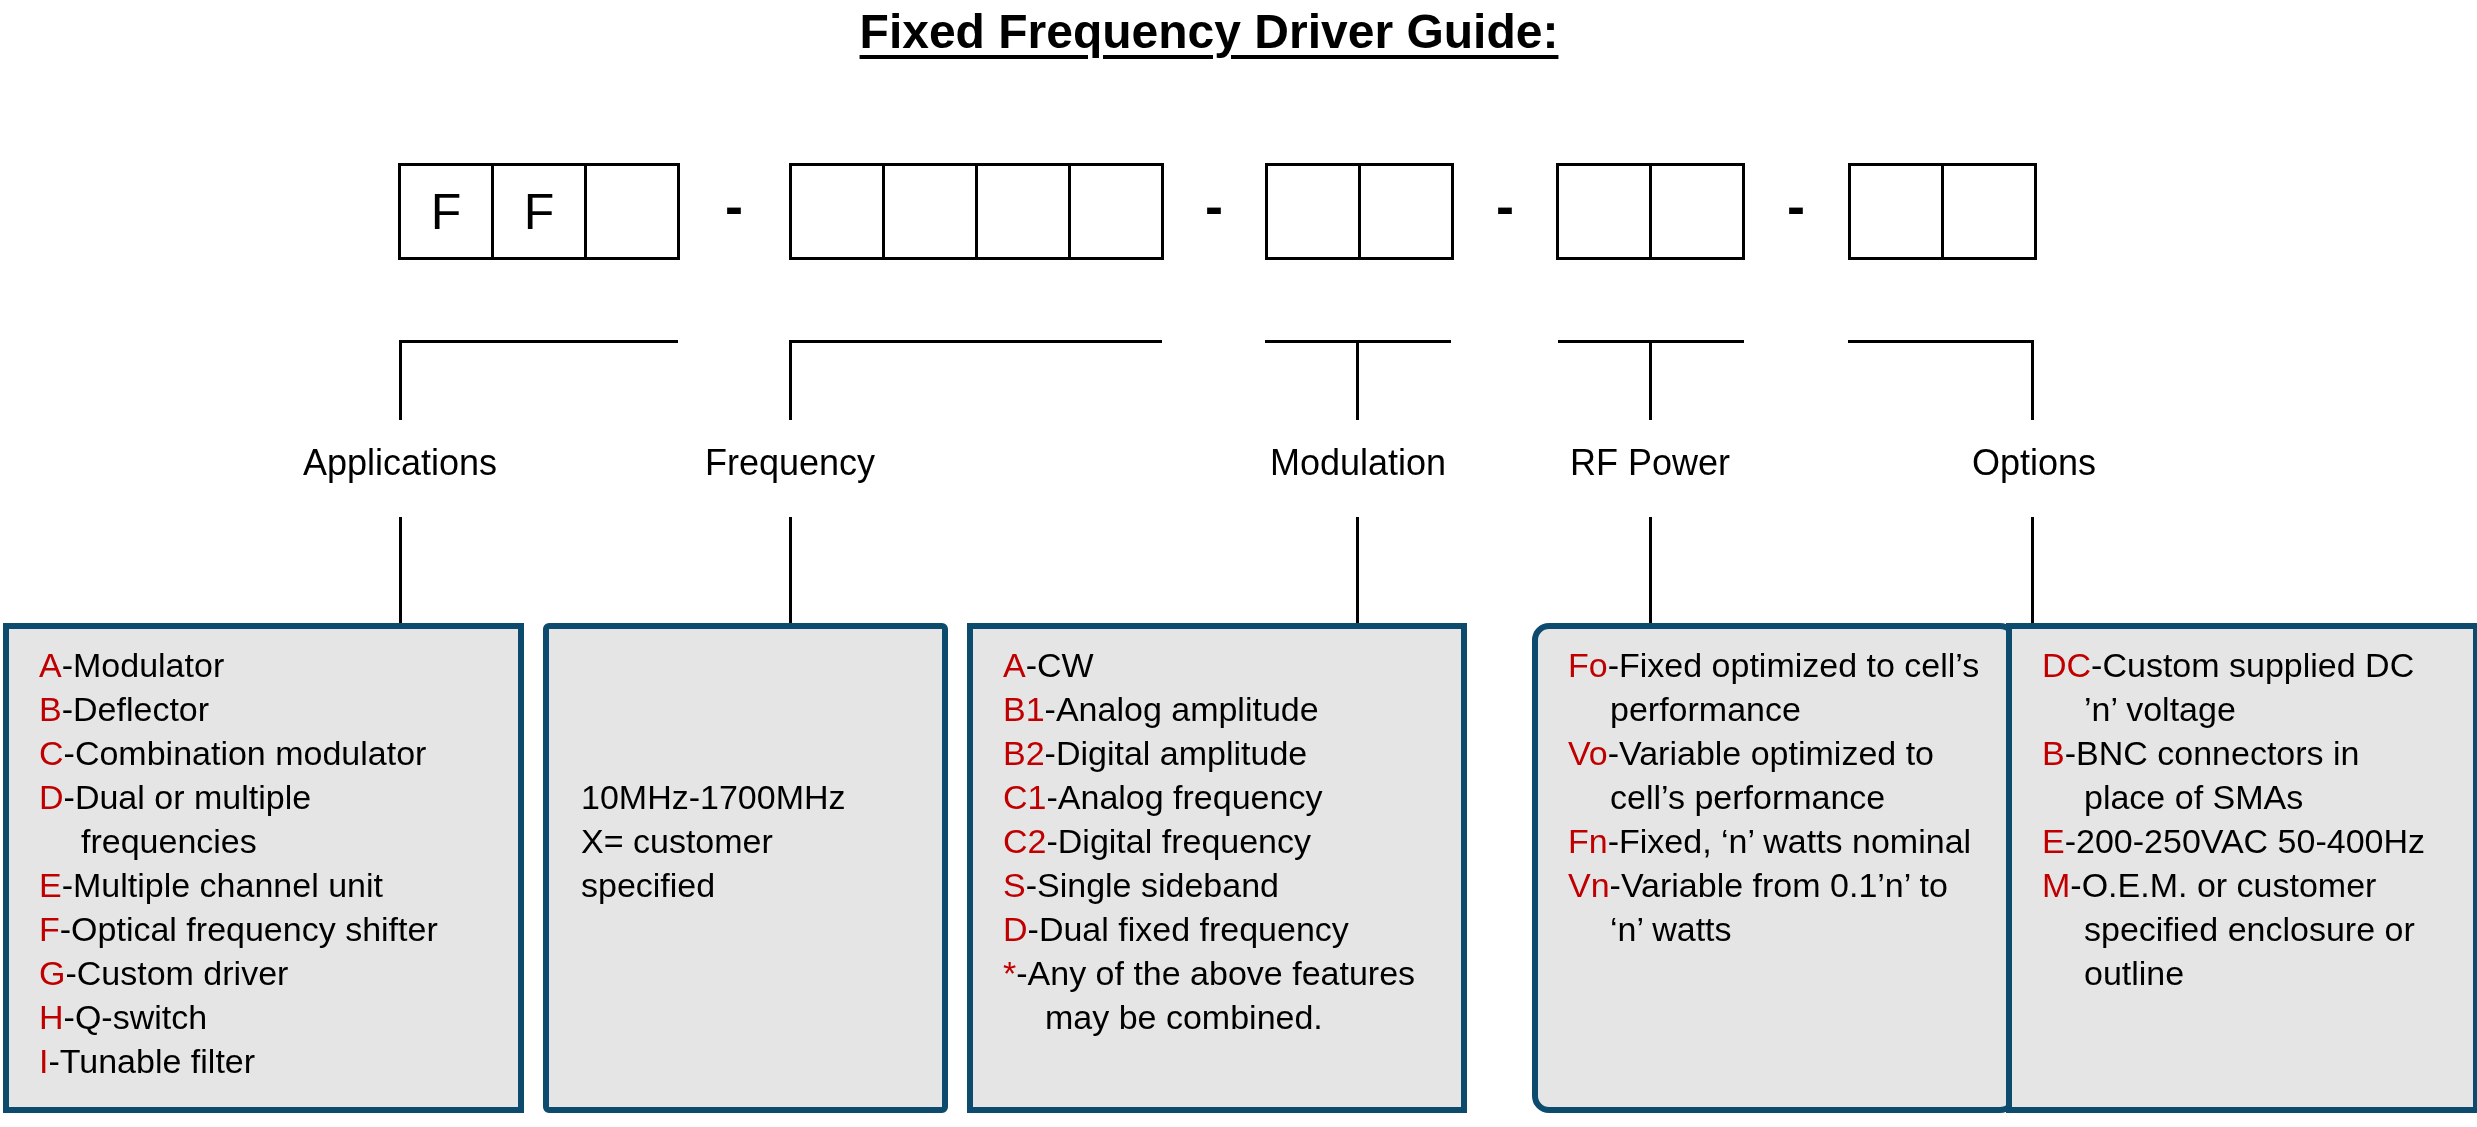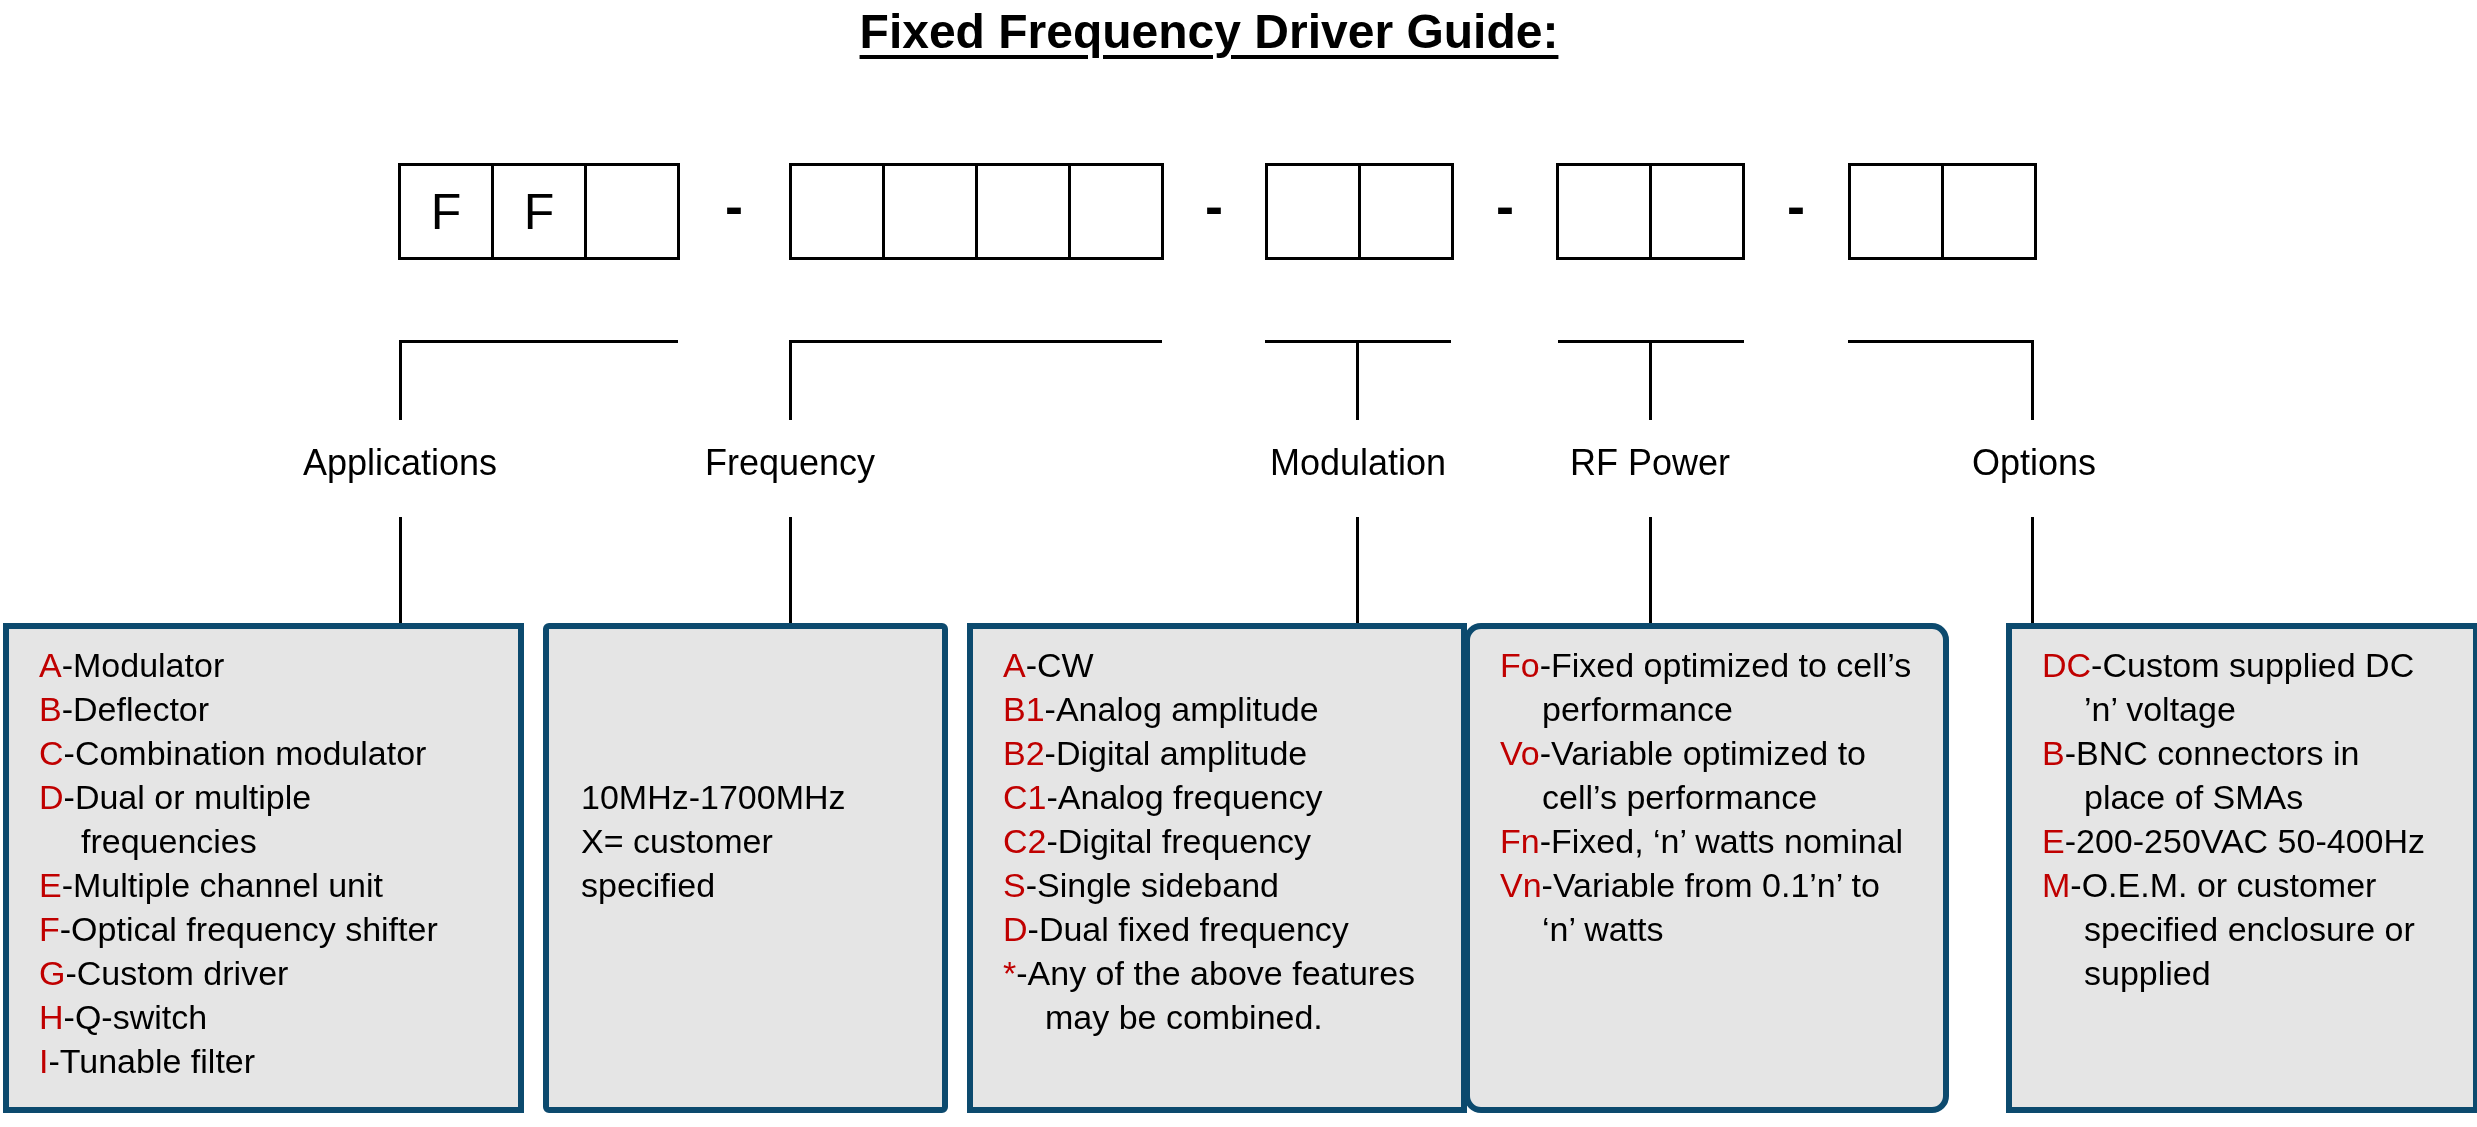--- a/index.html
+++ b/index.html
@@ -163,21 +163,21 @@
       <div class="line"><span class="code">B2</span><span>-Digital amplitude</span></div>
       <div class="line"><span class="code">C1</span><span>-Analog frequency</span></div>
       <div class="line"><span class="code">C2</span><span>-Digital frequency</span></div>
       <div class="line"><span class="code">S</span><span>-Single sideband</span></div>
       <div class="line"><span class="code">D</span><span>-Dual fixed frequency</span></div>
       <div class="line"><span class="code">*</span><span>-Any of the above features</span></div>
       <div class="line cont"><span class="code"></span><span>may be combined.</span></div>
     </div>
 </div>
 
-<div class="abs cat-box" style="left:1464px;width:473px;border-radius:17px;">
+<div class="abs cat-box" style="left:1532px;width:473px;border-radius:17px;">
   <div class="cat-content">
 
   <div class="line"><span class="code">Fo</span><span>-Fixed optimized to cell’s</span></div>
       <div class="line cont"><span class="code"></span><span>performance</span></div>
       <div class="line"><span class="code">Vo</span><span>-Variable optimized to</span></div>
       <div class="line cont"><span class="code"></span><span>cell’s performance</span></div>
       <div class="line"><span class="code">Fn</span><span>-Fixed, ‘n’ watts nominal</span></div>
       <div class="line"><span class="code">Vn</span><span>-Variable from 0.1’n’ to</span></div>
       <div class="line cont"><span class="code"></span><span>‘n’ watts</span></div>
     </div>
@@ -186,15 +186,15 @@
 <div class="abs cat-box" style="left:2006px;width:461px;">
   <div class="cat-content">
 
   <div class="line"><span class="code">DC</span><span>-Custom supplied DC</span></div>
       <div class="line cont"><span class="code"></span><span>’n’ voltage</span></div>
       <div class="line"><span class="code">B</span><span>-BNC connectors in</span></div>
       <div class="line cont"><span class="code"></span><span>place of SMAs</span></div>
       <div class="line"><span class="code">E</span><span>-200-250VAC 50-400Hz</span></div>
       <div class="line"><span class="code">M</span><span>-O.E.M. or customer</span></div>
       <div class="line cont"><span class="code"></span><span>specified enclosure or</span></div>
-      <div class="line cont"><span class="code"></span><span>supplied</span></div>
+      <div class="line cont"><span class="code"></span><span>outline</span></div>
     </div>
 </div>
 
 </body></html>

